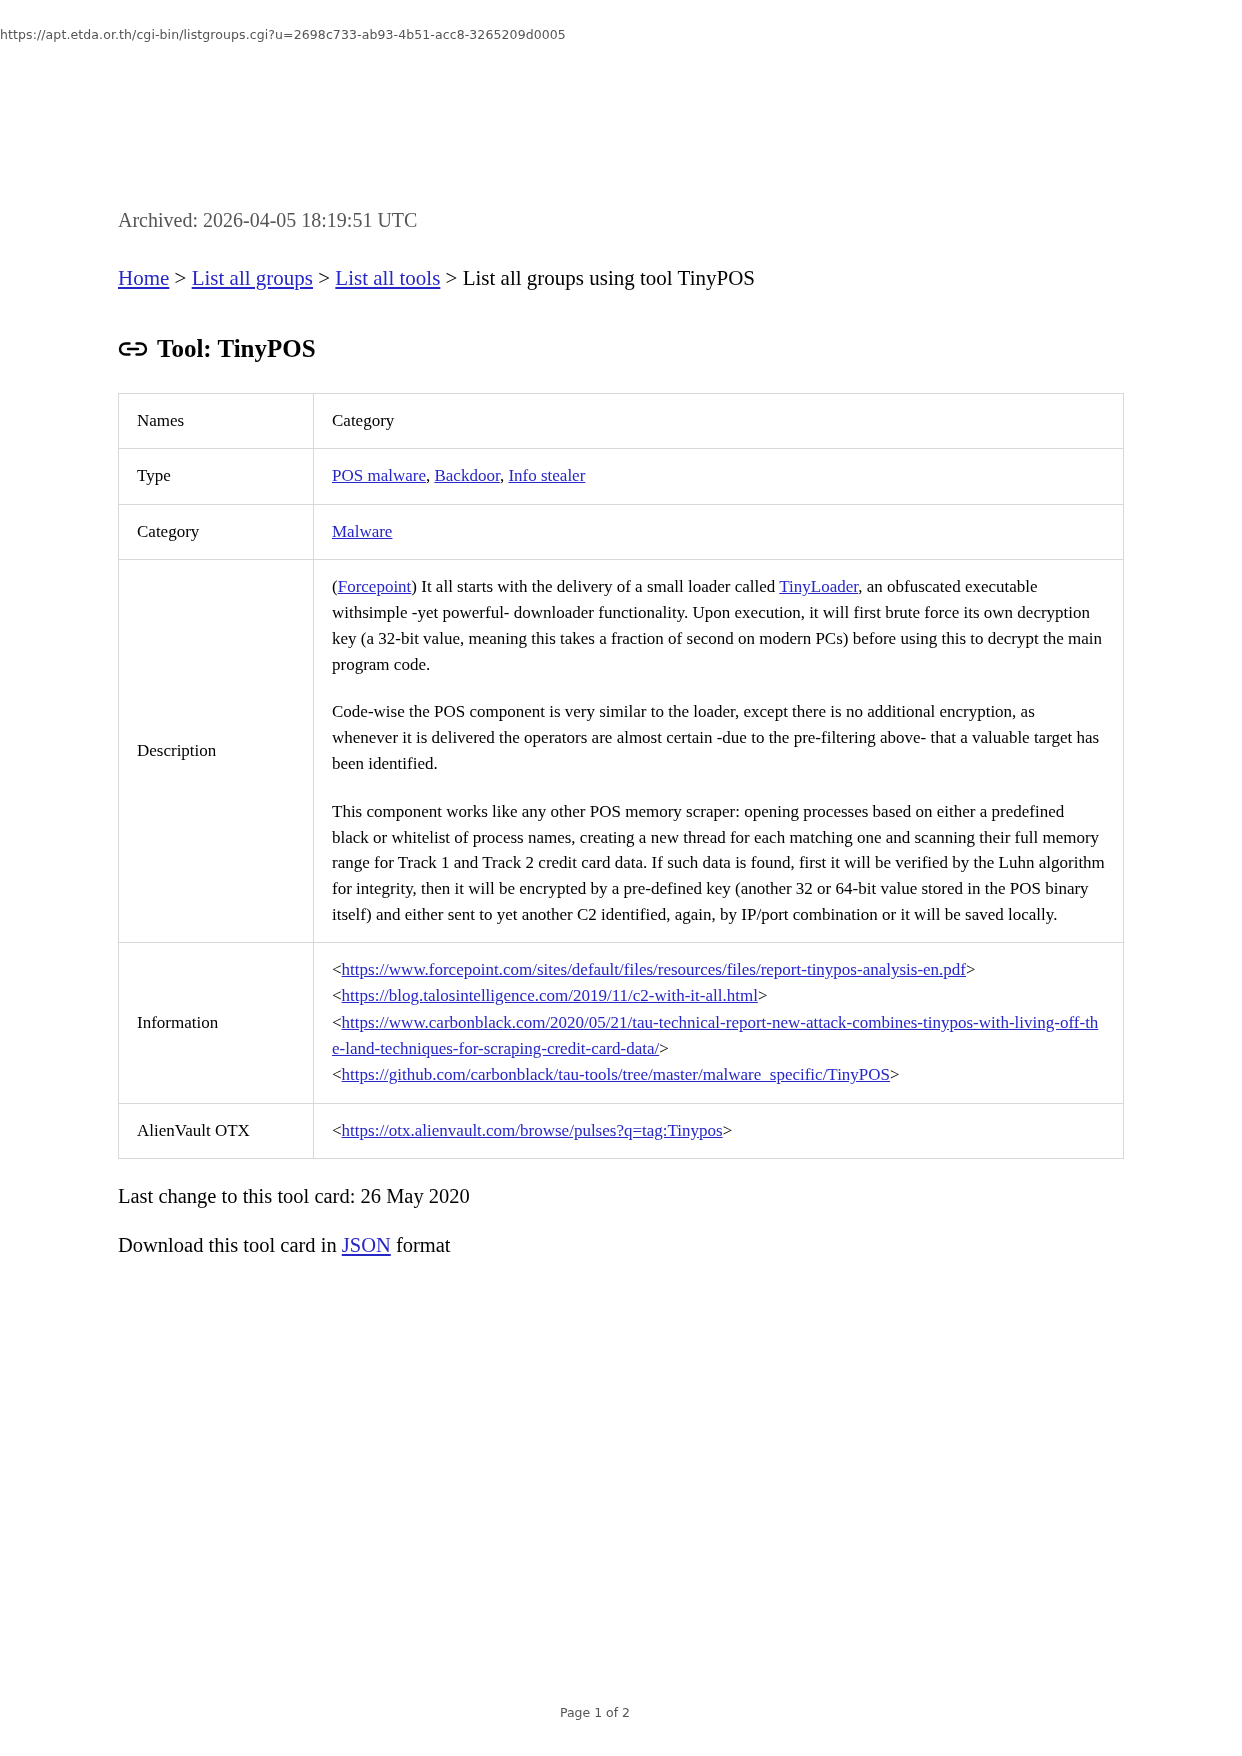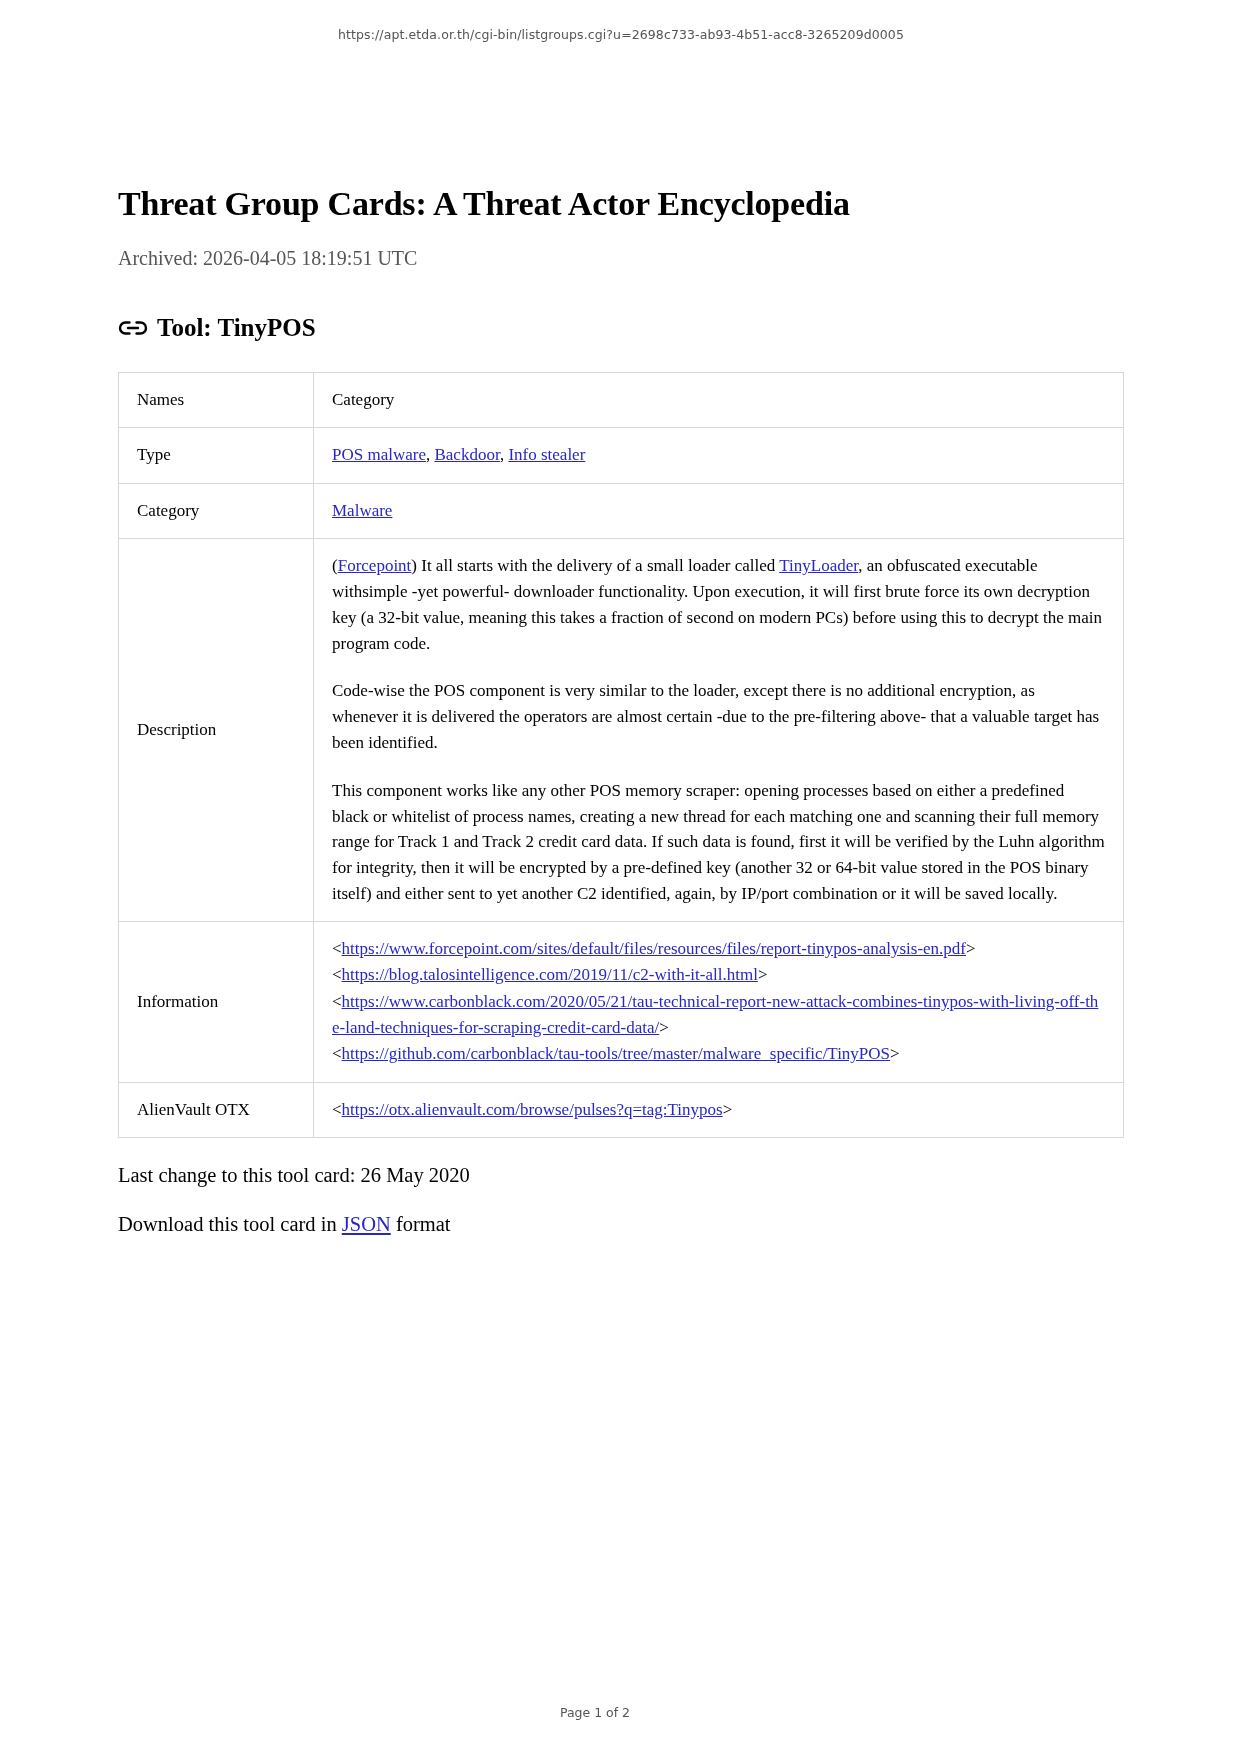--- a/index.html
+++ b/index.html
@@ -19,21 +19,21 @@
     min-height: 1756px;
     box-sizing: border-box;
     position: relative;
     padding: 0 118px;
   }
   .header-url {
     position: absolute;
     top: 27px;
     left: 0;
     width: 1242px;
-    text-align: center;
+    text-align: left;
     font-family: "DejaVu Sans", sans-serif;
     font-size: 12.5px;
     color: #555555;
     letter-spacing: 0.1px;
   }
   .content {
     padding-top: 185px;
   }
   h1.title {
     font-family: "Liberation Serif", serif;
@@ -140,24 +140,26 @@
 </style>
 </head>
 <body>
 
 <div class="page">
 
   <div class="header-url">https://apt.etda.or.th/cgi-bin/listgroups.cgi?u=2698c733-ab93-4b51-acc8-3265209d0005</div>
 
   <div class="content">
 
-    <h1 class="title">Threat Group Cards: A Threat Actor Encyclopedia</h1>
 
     <div class="archived">Archived: 2026-04-05 18:19:51 UTC</div>
 
+    <div class="breadcrumb">
+      <a href="#">Home</a><span> &gt; </span><a href="#">List all groups</a><span> &gt; </span><a href="#">List all tools</a><span> &gt; </span><span>List all groups using tool TinyPOS</span>
+    </div>
 
     <h2 class="tool-heading">
       <span class="link-icon">
         <svg width="30" height="24" viewBox="0 0 30 24" xmlns="http://www.w3.org/2000/svg">
           <g fill="none" stroke="#000" stroke-width="2.4" stroke-linecap="round">
             <path d="M11.5 6.5 H7.5 a5.5 5.5 0 0 0 0 11 H11.5"></path>
             <path d="M18.5 6.5 H22.5 a5.5 5.5 0 0 1 0 11 H18.5"></path>
             <path d="M10 12 H20"></path>
           </g>
         </svg>

